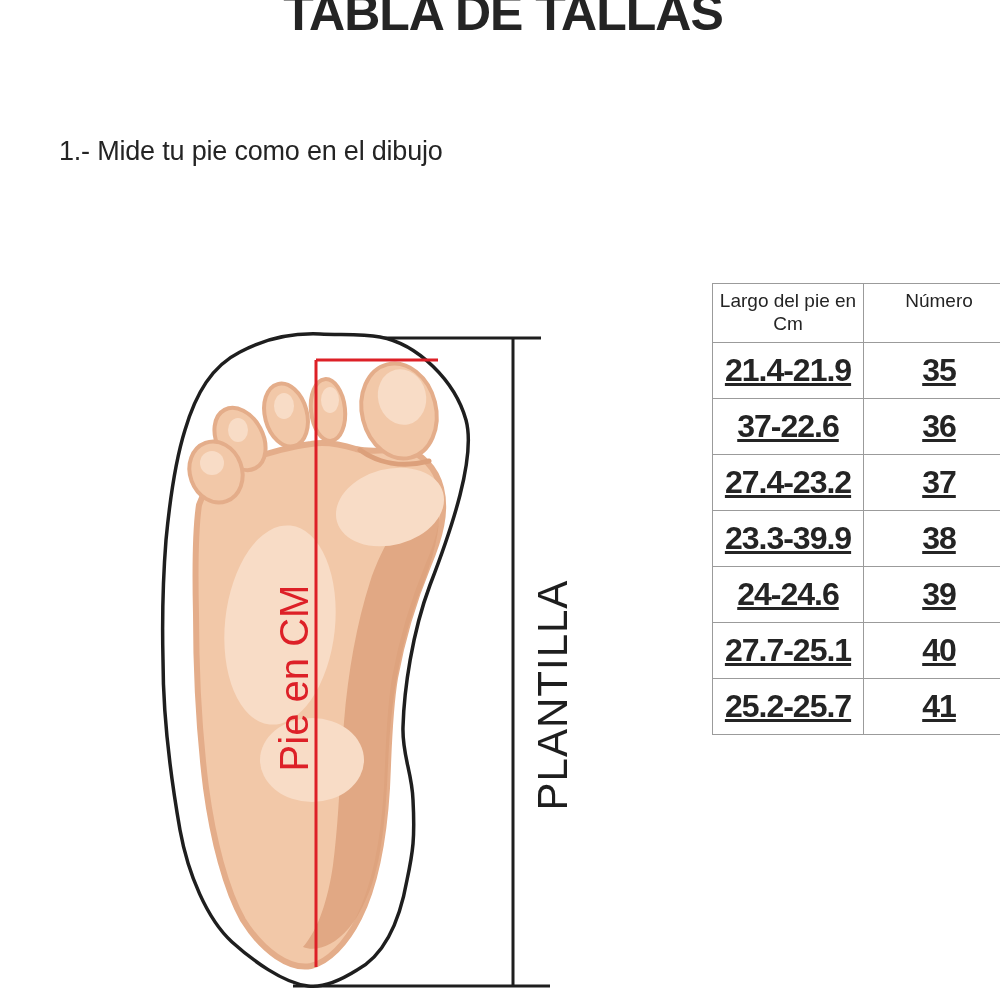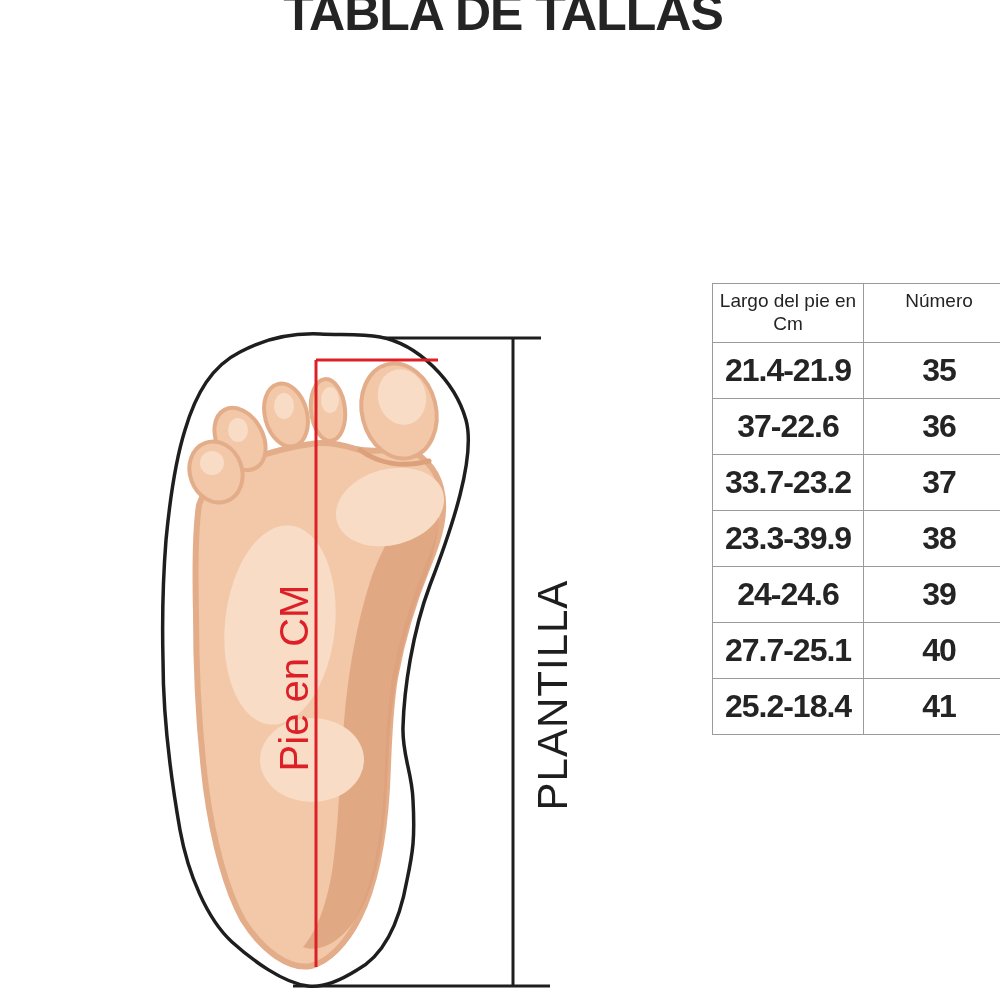--- a/index.html
+++ b/index.html
@@ -31,29 +31,30 @@
   .size-table col{width:151px;}
   .size-table th,.size-table td{
     border:1px solid #9b9b9b;text-align:center;overflow:hidden;
   }
   .size-table th{
     height:52px;vertical-align:top;padding-top:5px;
     font-size:19px;font-weight:normal;line-height:23px;color:#242424;
   }
   .size-table td{
     height:53px;vertical-align:middle;
-    font-size:32px;font-weight:bold;letter-spacing:-1px;color:#242424;
+    font-size:32px;font-weight:bold;letter-spacing:-1px;color:#242424;text-decoration:underline;
   }
 </style>
 </head>
 <body>
 
 <h1 class="title">TABLA DE TALLAS</h1>
 
 <div class="instructions">
+  <div>1.- Mide tu pie como en el dibujo</div>
 </div>
 
 <svg class="diagram-svg" width="1000" height="1000" viewBox="0 0 1000 1000" aria-hidden="true">
 
   <g stroke="#1e1e1e" stroke-width="3" fill="none">
     <path d="M 377 338 H 541"></path>
     <path d="M 513 338 V 986"></path>
     <path d="M 293 986 H 550"></path>
   </g>
 
@@ -150,33 +151,33 @@
   <tbody>
     <tr>
       <td>21.4-21.9</td>
       <td>35</td>
     </tr>
     <tr>
       <td>37-22.6</td>
       <td>36</td>
     </tr>
     <tr>
-      <td>33.7-23.2</td>
+      <td>27.4-23.2</td>
       <td>37</td>
     </tr>
     <tr>
       <td>23.3-39.9</td>
       <td>38</td>
     </tr>
     <tr>
       <td>24-24.6</td>
       <td>39</td>
     </tr>
     <tr>
       <td>27.7-25.1</td>
       <td>40</td>
     </tr>
     <tr>
-      <td>25.2-18.4</td>
+      <td>25.2-25.7</td>
       <td>41</td>
     </tr>
   </tbody>
 </table>
 
 </body></html>

